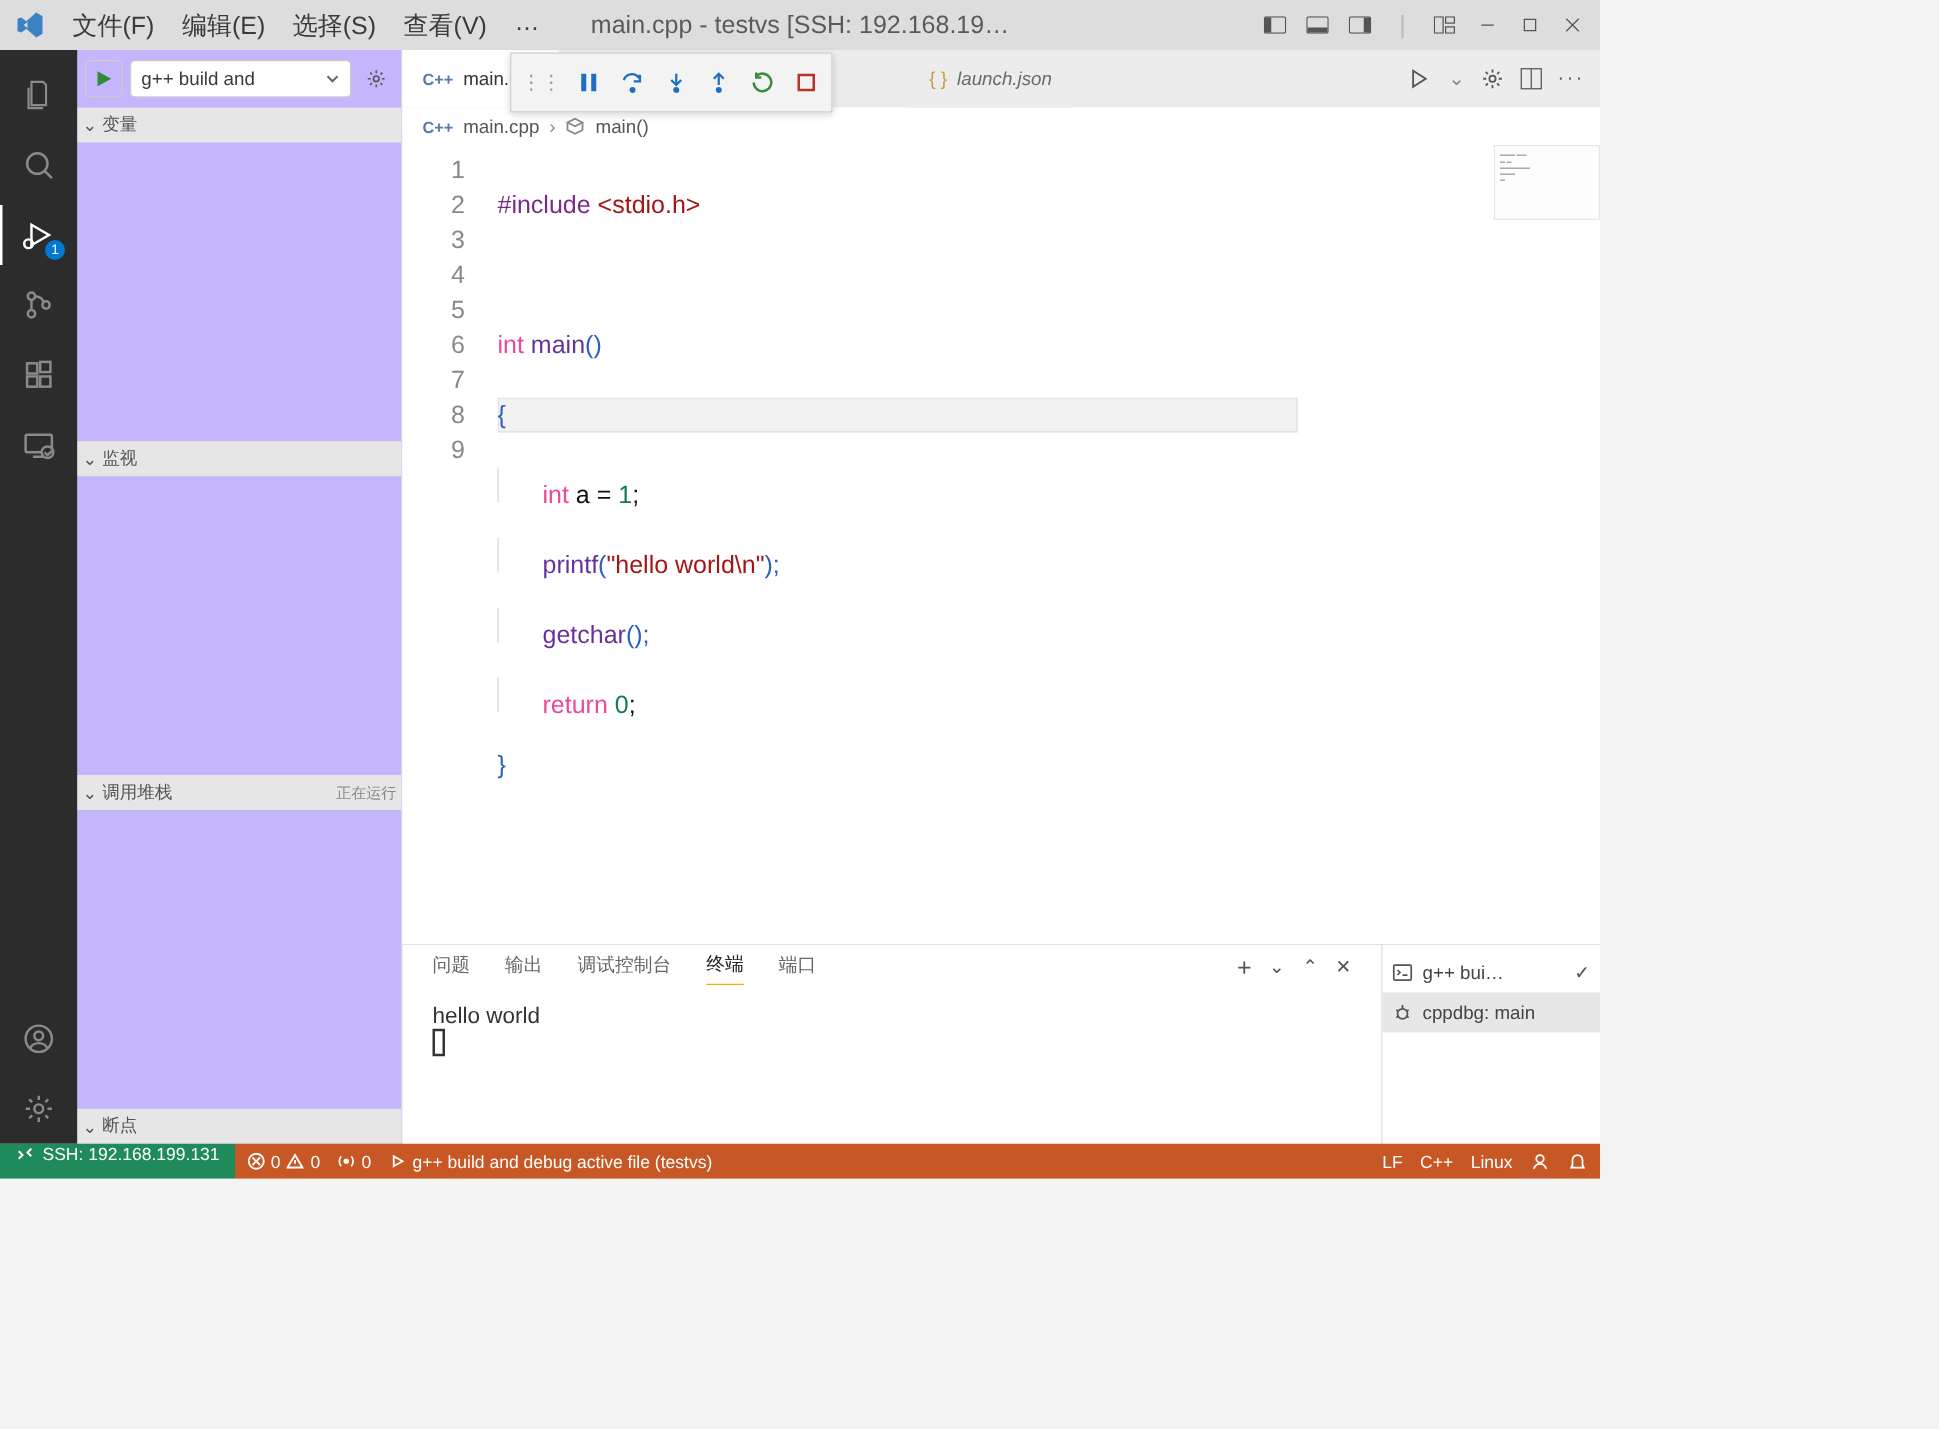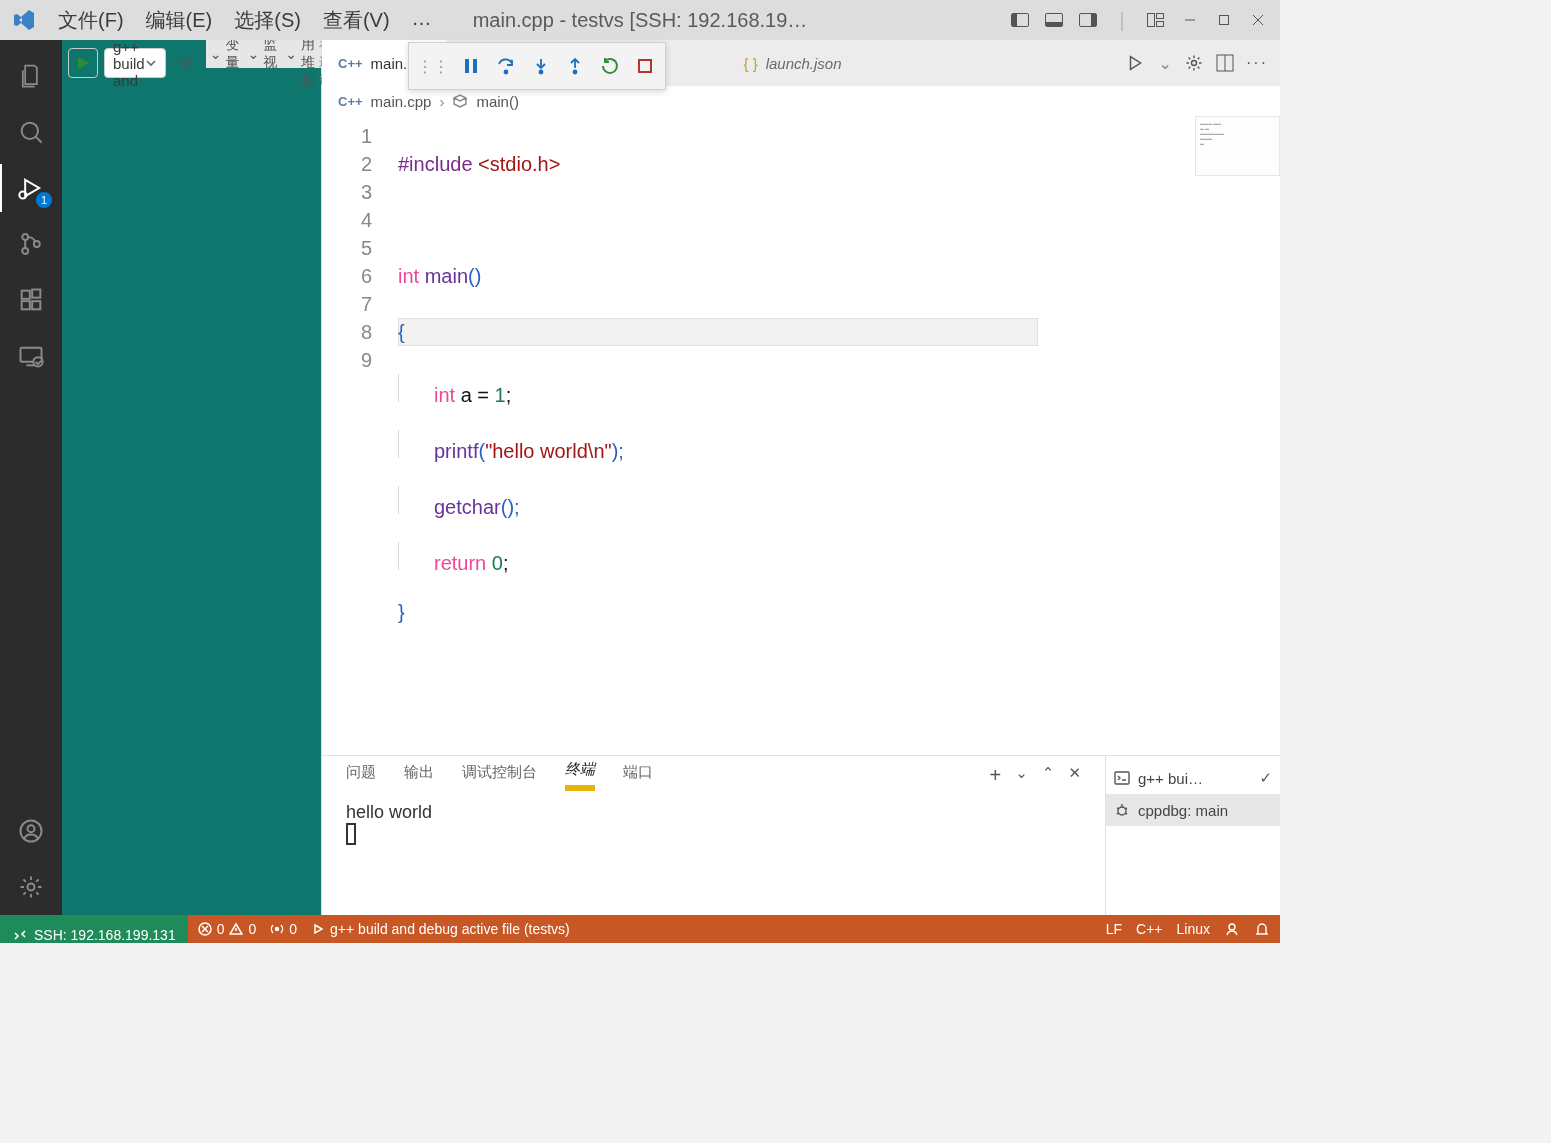--- a/index.html
+++ b/index.html
@@ -15,21 +15,21 @@
 .titlebar .right .ic, .titlebar .right .win { width:28px; height:28px; display:flex; align-items:center; justify-content:center; color:#555; }
 
 .body { flex:1; display:flex; min-height:0; }
 .activity { width:62px; background:#2c2c2c; display:flex; flex-direction:column; align-items:center; padding-top:8px; }
 .activity .ab { width:62px; height:56px; display:flex; align-items:center; justify-content:center; color:#8a8a8a; position:relative; }
 .activity .ab.active { color:#fff; }
 .activity .ab.active::before { content:""; position:absolute; left:0; top:4px; bottom:4px; width:2px; background:#fff; }
 .activity .ab .badge { position:absolute; right:10px; bottom:8px; background:#0078d4; color:#fff; border-radius:50%; width:16px; height:16px; font-size:11px; display:flex; align-items:center; justify-content:center; }
 .activity .spacer { flex:1; }
 
-.sidebar { width:260px; background:#0f766e; border-right:1px solid #e0e0e0; display:flex; color:#3b3b3b; }
+.sidebar { width:260px; background:#c4b5fd; border-right:1px solid #e0e0e0; display:flex; flex-direction:column; color:#3b3b3b; }
 .sidebar .hdr { height:46px; display:flex; align-items:center; gap:6px; padding:0 6px; }
 .sidebar .play { width:30px; height:30px; border:1px solid #ccc; border-radius:4px; display:flex; align-items:center; justify-content:center; color:#2e8b37; }
 .sidebar .cfg { flex:1; height:30px; border:1px solid #ccc; border-radius:4px; background:#fff; display:flex; align-items:center; padding:0 8px; font-size:15px; color:#3b3b3b; justify-content:space-between; }
 .sidebar .gear { width:28px; display:flex; align-items:center; justify-content:center; color:#555; }
 .sidebar .sec { height:28px; background:#e6e6e6; display:flex; align-items:center; padding:0 4px; font-size:14px; color:#555; gap:4px; justify-content:space-between; }
 .sidebar .sec .left { display:flex; align-items:center; gap:4px; }
 
 .main { flex:1; display:flex; flex-direction:column; min-width:0; background:#fff; }
 .tabs { height:46px; display:flex; align-items:stretch; background:#ececec; position:relative; }
 .tabs .tab { display:flex; align-items:center; padding:0 16px; gap:8px; font-size:15px; background:#ececec; color:#6a6a6a; font-style:italic; }
@@ -55,31 +55,31 @@
 .str { color:#a31515; }
 .fn  { color:#663399; }
 .num { color:#1a7a4c; }
 .brace { color:#2a60c0; }
 .minimap { position:absolute; right:0; top:0; width:85px; height:60px; border:1px solid #e6e6e6; background:#fdfdfd; font-size:4px; line-height:5px; padding:4px; color:#aaa; }
 
 .panel { height:160px; border-top:1px solid #e0e0e0; display:flex; min-height:0; }
 .panel .left { flex:1; display:flex; flex-direction:column; }
 .ptabs { height:38px; display:flex; align-items:center; gap:28px; padding:0 24px; color:#666; font-size:15px; }
 .ptabs .pt { padding-bottom:6px; cursor:pointer; }
-.ptabs .pt.active { color:#222; border-bottom:6px solid #eab308;font-style:italic; }
+.ptabs .pt.active { color:#222; border-bottom:1px solid #eab308; }
 .ptabs .icons { margin-left:auto; display:flex; gap:14px; color:#555; }
 .pout { flex:1; padding:8px 24px; font-family:Consolas,monospace; font-size:18px; color:#333; }
 .cursorblk { display:inline-block; width:10px; height:22px; border:2px solid #333; }
 
 .panel .right { width:175px; border-left:1px solid #e0e0e0; display:flex; flex-direction:column; padding:6px 0; font-size:15px; color:#444; }
 .panel .right .task { height:32px; display:flex; align-items:center; padding:0 8px; gap:8px; }
 .panel .right .task.sel { background:#e7e7e7; }
 
 .status { height:28px; display:flex; align-items:stretch; color:#fff; font-size:14px; }
-.status .ssh { background:#1f8a5a; display:flex; align-items:flex-end; padding:0 12px; gap:6px; }
+.status .ssh { background:#1f8a5a; display:flex; align-items:flex-start; padding:0 12px; gap:6px; }
 .status .rest { flex:1; background:#c75724; display:flex; align-items:center; padding:0 10px; gap:14px; }
 .status .rest .grp { display:flex; align-items:center; gap:5px; }
 .status .rest .spacer { flex:1; }
 svg { display:block; }
 .sep{color:#888;}
 </style>
 </head>
 <body>
 
 <div class="app">

